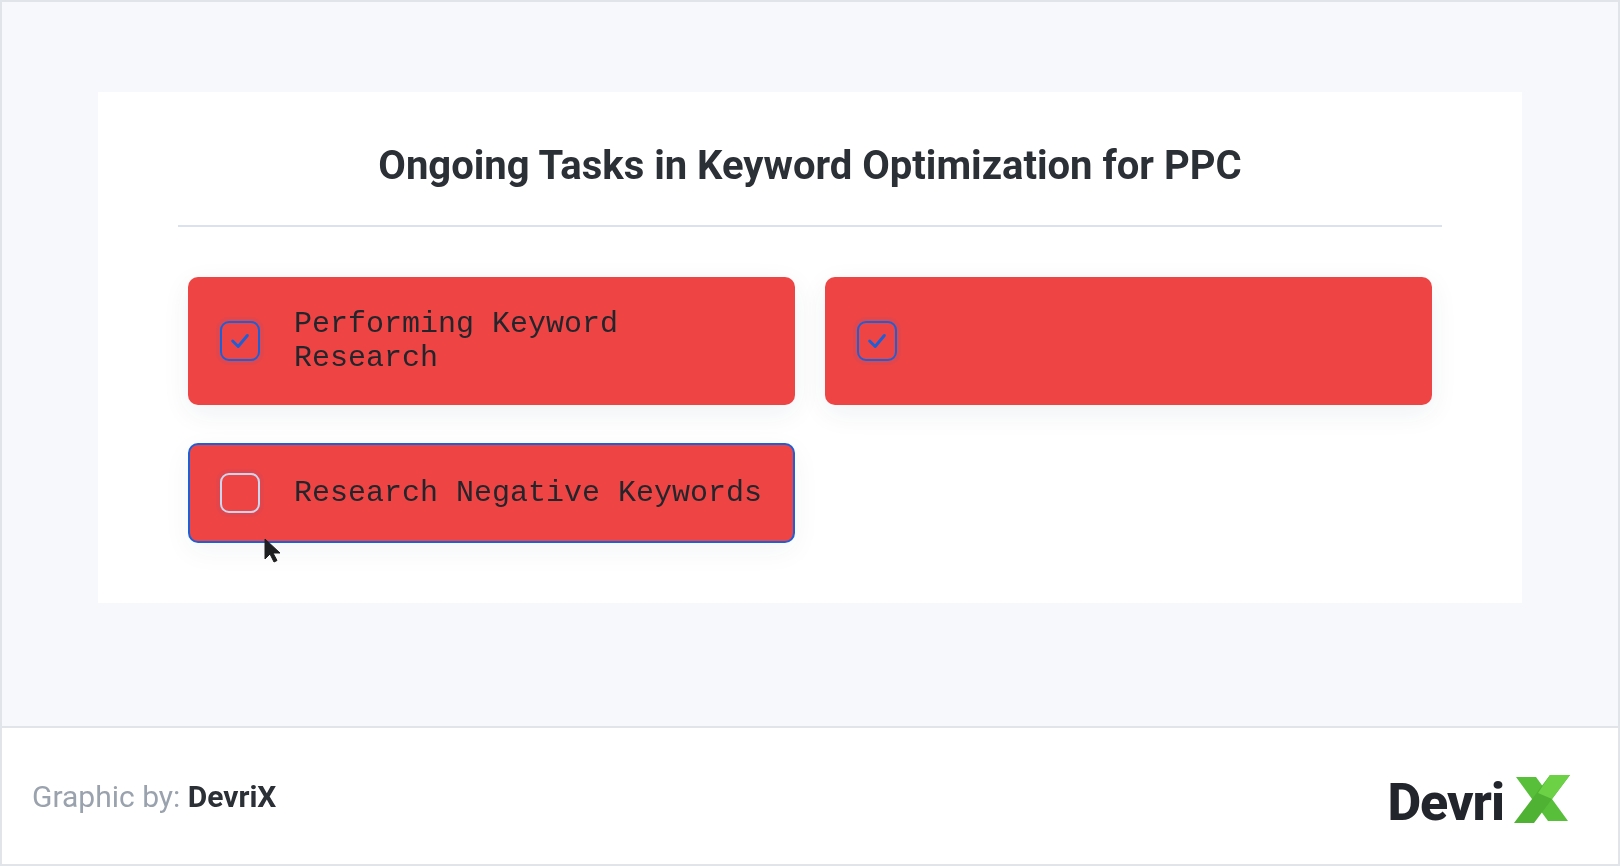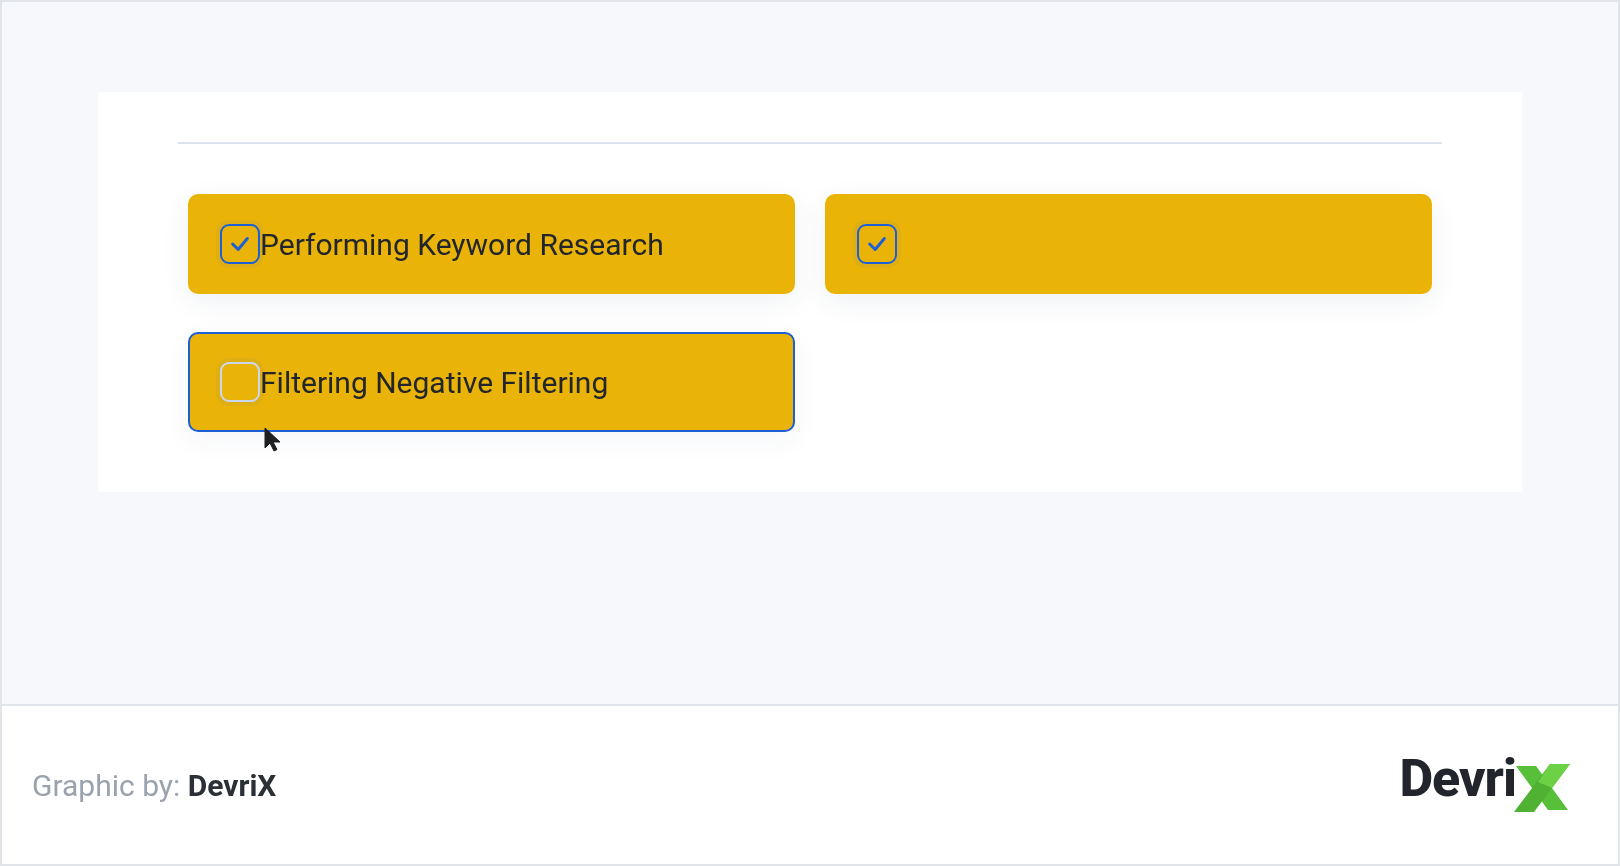--- a/index.html
+++ b/index.html
@@ -38,26 +38,28 @@
   }
   .grid {
     display: grid;
     grid-template-columns: 1fr 1fr;
     gap: 38px 30px;
     padding: 0 10px;
   }
   .task {
     display: flex;
     align-items: center;
-    background: #eab308;
+    gap: 34px;
+    background: #ef4444;
     border-radius: 10px;
     padding: 28px 30px;
     box-shadow: 0 8px 28px rgba(30,50,90,0.07);
     border: 2px solid transparent;
     position: relative;
+    font-family: Liberation Mono, monospace;
   }
   .task.active {
     border: 2px solid #1c60d8;
     box-shadow: 0 8px 28px rgba(30,50,90,0.05);
   }
   .checkbox {
     width: 40px;
     height: 40px;
     border: 2.5px solid #1c60d8;
     border-radius: 9px;
@@ -81,57 +83,58 @@
     position: absolute;
     left: 72px;
     bottom: -24px;
     width: 22px;
     height: 28px;
     pointer-events: none;
   }
   .footer {
     border-top: 2px solid #e1e4e8;
     background: #ffffff;
-    height: 160px;
+    height: 138px;
     display: flex;
     align-items: center;
     justify-content: space-between;
     padding: 0 40px 0 30px;
   }
   .credit {
     font-size: 30px;
     color: #9aa2ad;
   }
   .credit .brand {
     color: #2b2f36;
     font-weight: 700;
   }
   .logo {
     display: flex;
-    align-items: flex-start;
-    gap: 0;
+    align-items: flex-end;
+    gap: 12px;
   }
   .logo-text {
     font-size: 52px;
     font-weight: 800;
     color: #22262c;
     letter-spacing: -1px;
   }
   .logo-x {
     width: 70px;
     height: 70px;
     margin-left: -8px;
     margin-top: 4px;
   }
 </style>
 </head>
 <body>
 
 <div class="main-area">
   <div class="card">
+    <h1 class="title">Ongoing Tasks in Keyword Optimization for PPC</h1>
     <hr class="hr">
     <div class="grid">
 
       <div class="task">
         <div class="checkbox">
           <svg viewBox="0 0 24 24" fill="none" stroke="#1c60d8" stroke-width="3.2" stroke-linecap="round" stroke-linejoin="round">
               <polyline points="4 12 10 18 20 6"></polyline>
             </svg>
         </div>
         <span class="task-label">Performing Keyword Research</span>
@@ -141,21 +144,21 @@
       <div class="task">
         <div class="checkbox">
           <svg viewBox="0 0 24 24" fill="none" stroke="#1c60d8" stroke-width="3.2" stroke-linecap="round" stroke-linejoin="round">
               <polyline points="4 12 10 18 20 6"></polyline>
             </svg>
         </div>
       </div>
 
       <div class="task active">
         <div class="checkbox unchecked"></div>
-        <span class="task-label">Filtering Negative Filtering</span>
+        <span class="task-label">Research Negative Keywords</span>
         <svg class="cursor" viewBox="0 0 20 28">
           <path d="M2 2 L2 22 L7 17 L11 25 L14 23.5 L10 16 L17 16 Z" fill="#1e1f21" stroke="#1e1f21" stroke-width="1"></path>
         </svg>
       </div>
 
     </div>
   </div>
 </div>
 
 <div class="footer">

